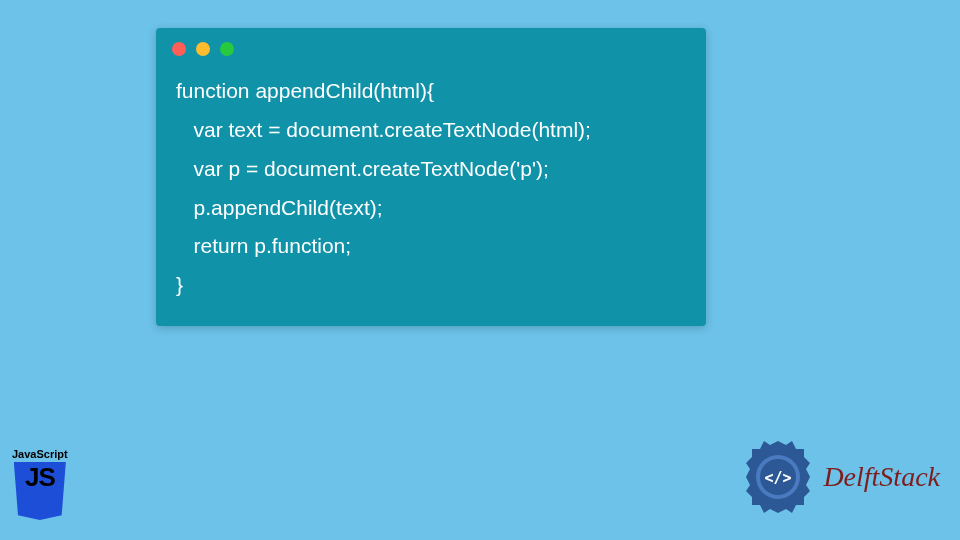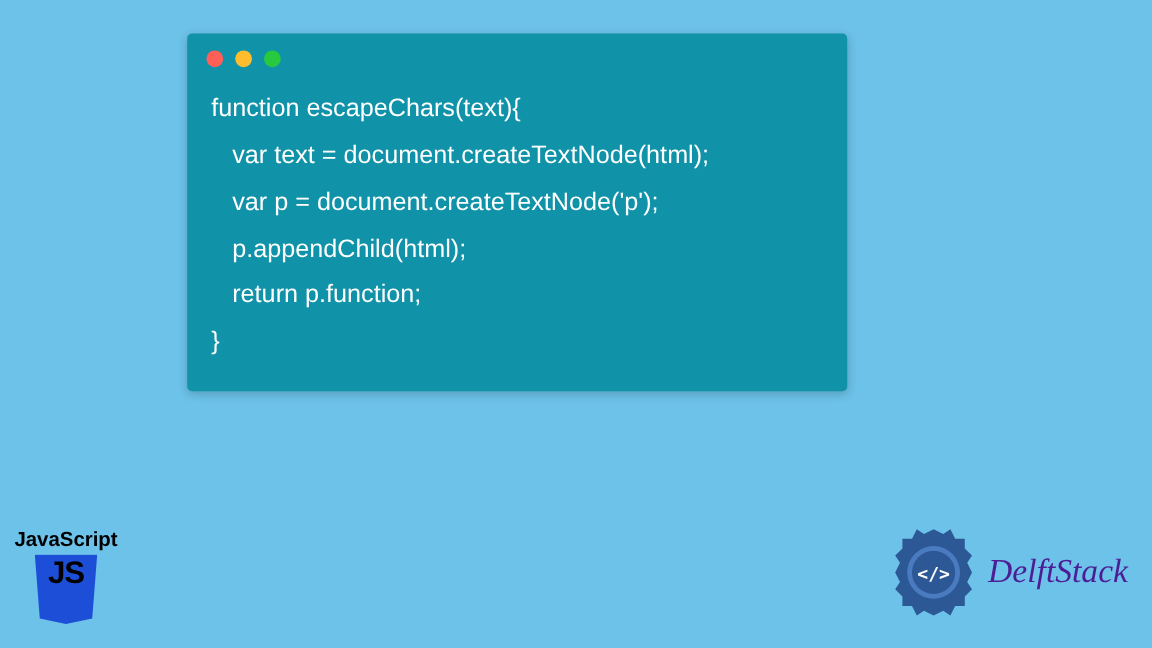--- a/index.html
+++ b/index.html
@@ -48,21 +48,21 @@
     }
     .js-badge {
       position: absolute;
       bottom: 20px;
       left: 12px;
       display: flex;
       flex-direction: column;
       align-items: center;
     }
     .js-label {
-      font-size: 17px;
+      font-size: 11px;
       font-weight: bold;
       color: #000000;
       margin-bottom: 2px;
     }
     .js-logo {
       width: 52px;
       height: 58px;
       background: #1d4ed8;
       position: relative;
       clip-path: polygon(0 0, 100% 0, 92% 92%, 50% 100%, 8% 92%);
@@ -87,37 +87,37 @@
     }
     .delft-icon {
       width: 78px;
       height: 78px;
       position: relative;
     }
     .delft-text {
       font-size: 28px;
       font-style: italic;
       font-weight: 500;
-      color: #4c1d95;
+      color: #7f1d1d;
       font-family: Georgia, serif;
     }
   </style>
 </head>
 <body>
 
 <div class="code-window">
   <div class="window-controls">
     <div class="dot dot-red"></div>
     <div class="dot dot-yellow"></div>
     <div class="dot dot-green"></div>
   </div>
-  <div class="code-content"><span>function escapeChars(text){</span>
+  <div class="code-content"><span>function appendChild(html){</span>
 <span>   var text = document.createTextNode(html);</span>
 <span>   var p = document.createTextNode('p');</span>
-<span>   p.appendChild(html);</span>
+<span>   p.appendChild(text);</span>
 <span>   return p.function;</span>
 <span>}</span></div>
 </div>
 
 <div class="js-badge">
   <div class="js-label">JavaScript</div>
   <div class="js-logo">
     <span class="js-logo-text">JS</span>
   </div>
 </div>

